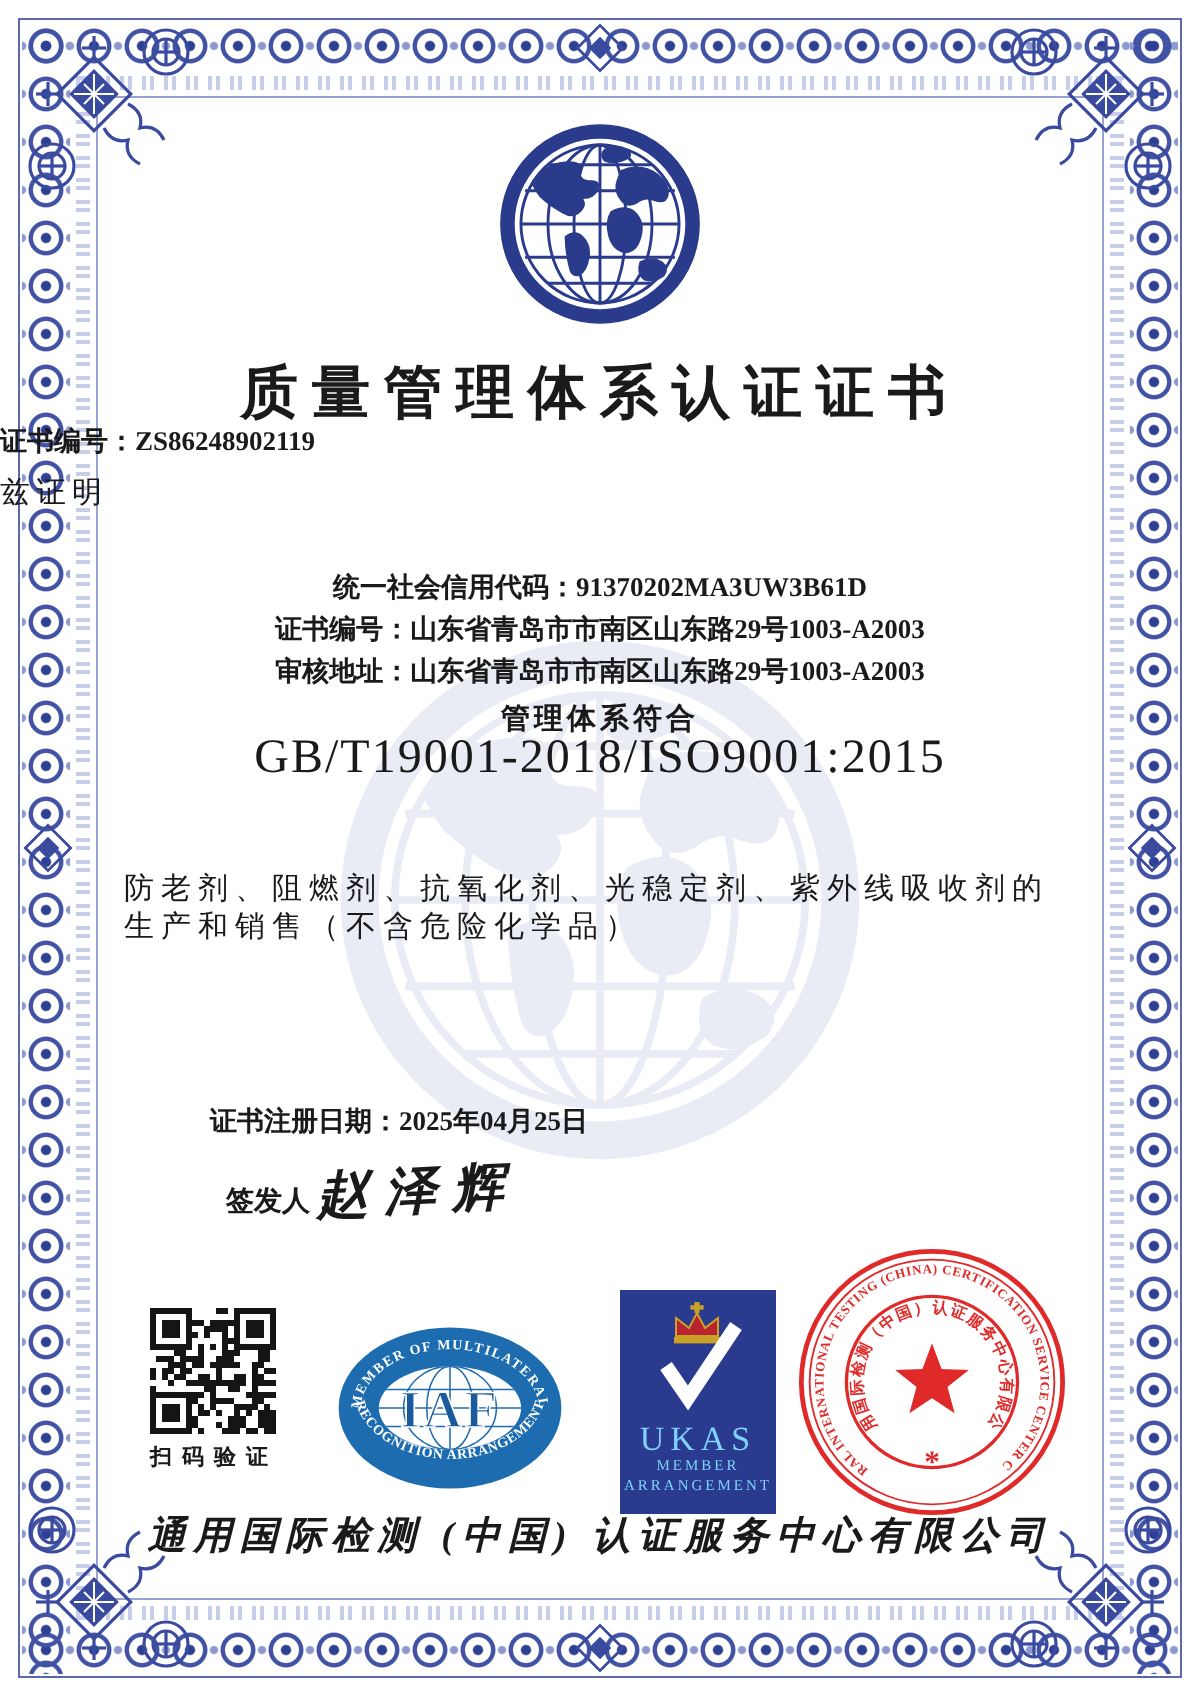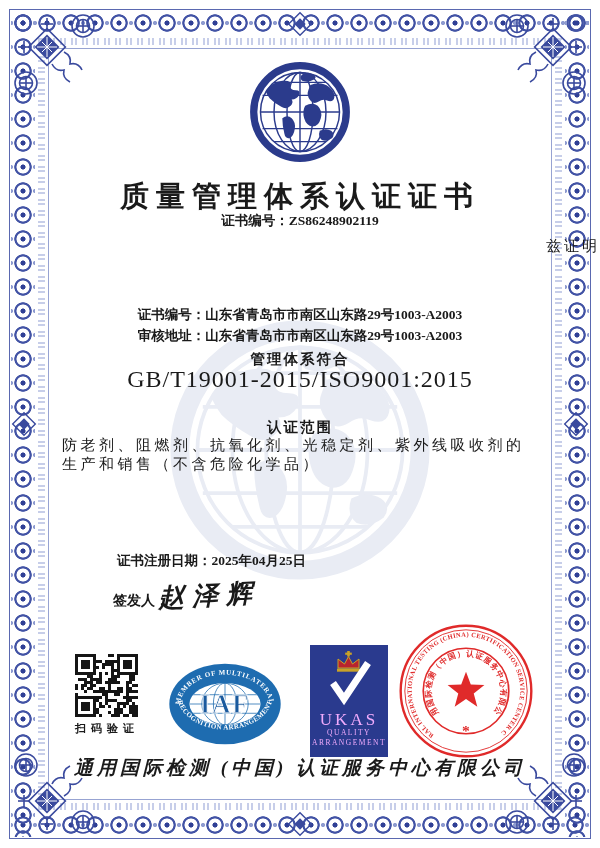--- a/index.html
+++ b/index.html
@@ -33,42 +33,42 @@
   .corner.bl { left:6px;  bottom:6px; transform:scaleY(-1); }
   .corner.br { right:6px; bottom:6px; transform:scale(-1,-1); }
   .mid-orn { position:absolute; width:26px; height:26px; color:#3a4a9e; pointer-events:none; }
 
   
   .watermark { position:absolute; left:165px; top:315px; width:270px; height:270px; color:#e9ecf4; z-index:0; }
 
   
   .globe-logo { position:absolute; left:248px; top:60px; width:104px; height:104px; color:#2b3b8c; z-index:1; }
   .title { position:absolute; left:0; width:600px; top:177px; text-align:center; font-size:29px; font-weight:bold; letter-spacing:7px; z-index:1; }
-  .cert-no { position:absolute; left:0; width:600px; top:212px; text-align:center; font-size:13.5px; font-weight:bold; z-index:1; }
-  .hereby { position:absolute; left:0; width:600px; top:237px; text-align:right; font-size:15px; letter-spacing:3px; z-index:1; }
+  .cert-no { position:absolute; left:0; width:600px; top:212px; font-size:13.5px; font-weight:bold; z-index:1; }
+  .hereby { position:absolute; left:0; width:600px; top:237px; text-align:left; font-size:15px; letter-spacing:3px; z-index:1; }
   .company { position:absolute; left:0; width:600px; top:253px; text-align:center; font-size:24px; font-weight:bold; letter-spacing:3px; z-index:1; }
   .info-line { position:absolute; left:0; width:600px; text-align:center; font-size:13.5px; font-weight:bold; z-index:1; }
   .conform { position:absolute; left:0; width:600px; top:350px; text-align:center; font-size:14.5px; font-weight:bold; letter-spacing:2px; z-index:1; }
   .standard { position:absolute; left:0; width:600px; top:366px; text-align:center; font-size:24px; letter-spacing:1px; z-index:1; }
   .scope-title { position:absolute; left:0; width:600px; top:418px; text-align:center; font-size:14.5px; font-weight:bold; letter-spacing:2px; z-index:1; }
   .scope-text { position:absolute; left:62px; width:478px; top:436px; font-size:15px; letter-spacing:3.5px; line-height:19px; z-index:1; }
 
   
-  .date-reg   { position:absolute; left:105px; top:552px; font-size:13.5px; font-weight:bold; z-index:1;margin-left:12px; }
+  .date-reg   { position:absolute; left:105px; top:552px; font-size:13.5px; font-weight:bold; z-index:1; }
   .date-valid { position:absolute; left:316px; top:552px; font-size:13.5px; font-weight:bold; z-index:1; }
   .issuer-label { position:absolute; left:113px; top:592px; font-size:14px; font-weight:bold; z-index:1; }
   .issuer-name  { position:absolute; left:158px; top:578px; font-size:26px; font-style:italic; font-weight:600; letter-spacing:8px; transform:rotate(-3deg); z-index:1; }
 
   
   .qr-wrap { position:absolute; left:75px; top:654px; width:64px; z-index:1; }
   .qr-box { position:relative; width:63px; height:63px; background:#fff; }
   .qr-box i { position:absolute; width:3px; height:3px; background:#151515; }
   .qr-caption { margin-top:4px; text-align:center; font-size:11px; font-weight:bold; letter-spacing:5px; white-space:nowrap; }
   .iaf-logo { position:absolute; left:167px; top:660px; width:116px; height:88px; z-index:1; }
-  .ukas-logo { position:absolute; left:310px; top:645px; width:78px; height:112px; background:#2a3a8e; z-index:1; display:flex; flex-direction:column; align-items:center; color:#f0abfc; }
+  .ukas-logo { position:absolute; left:310px; top:645px; width:78px; height:112px; background:#2a3a8e; z-index:1; display:flex; flex-direction:column; align-items:center; color:#7dd3fc; }
   .ukas-art { width:56px; height:62px; margin-top:4px; }
   .ukas-name { font-size:17px; letter-spacing:3px; line-height:17px; }
   .ukas-sub { font-size:7.5px; letter-spacing:1.5px; line-height:9.5px; }
   .seal { position:absolute; left:397px; top:622px; width:138px; height:138px; z-index:3; }
 
   
   .footer-company { position:absolute; left:0; width:600px; top:755px; text-align:center; font-size:19px; font-style:italic; font-weight:600; letter-spacing:4px; z-index:2; }
   .footer-web { position:absolute; left:0; width:600px; top:780px; text-align:center; font-size:12.5px; font-weight:bold; z-index:2; }
   .hidden-defs { position:absolute; width:0; height:0; overflow:hidden; }
 </style>
@@ -172,25 +172,25 @@
   <svg class="watermark" viewBox="0 0 100 100">
       <use href="#globe-art"></use>
     </svg>
 
   <svg class="globe-logo" viewBox="0 0 100 100">
       <use href="#globe-art"></use>
     </svg>
   <div class="title">质量管理体系认证证书</div>
   <div class="cert-no">证书编号：ZS86248902119</div>
   <div class="hereby">兹证明</div>
+  <div class="info-line" style="top:285px">统一社会信用代码：91370202MA3UW3B61D</div>
   <div class="info-line" style="top:306px">证书编号：山东省青岛市市南区山东路29号1003-A2003</div>
   <div class="info-line" style="top:327px">审核地址：山东省青岛市市南区山东路29号1003-A2003</div>
   <div class="conform">管理体系符合</div>
-  <div class="standard">GB/T19001-2015/ISO9001:2015</div>
-  <div class="scope-title">认证范围</div>
+  <div class="standard">GB/T19001-2018/ISO9001:2015</div>
   <div class="scope-text">防老剂、阻燃剂、抗氧化剂、光稳定剂、紫外线吸收剂的生产和销售（不含危险化学品）</div>
 
   <div class="date-reg">证书注册日期：2025年04月25日</div>
   <div class="issuer-label">签发人：</div>
   <div class="issuer-name">赵泽辉</div>
 
   <div class="qr-wrap">
     <div class="qr-box">
       <div>
           <i style="left:0px;top:0px"></i>
@@ -474,21 +474,21 @@
     <svg class="ukas-art" viewBox="0 0 56 62">
       <g transform="translate(13,2)">
         <rect x="13.2" y="0" width="2.6" height="5.5" fill="#c9a227"></rect>
         <rect x="11.2" y="1.6" width="6.6" height="2.2" fill="#c9a227"></rect>
         <path d="M4,17 L4,8 L10.5,13 L14.5,5.5 L18.5,13 L25,8 L25,17 Z" fill="#b8232f" stroke="#c9a227" stroke-width="1"></path>
         <rect x="3" y="17.5" width="23" height="3.2" fill="#c9a227"></rect>
       </g>
       <path d="M12,34 L23,50 L47,14" stroke="#ffffff" stroke-width="7" fill="none"></path>
     </svg>
     <div class="ukas-name">UKAS</div>
-    <div class="ukas-sub">QUALITY</div>
+    <div class="ukas-sub">MEMBER</div>
     <div class="ukas-sub">ARRANGEMENT</div>
   </div>
 
   <svg class="seal" viewBox="0 0 150 150">
     <defs>
       <path id="seal-en" d="M39.5,122 A59,59 0 1 1 110.5,122"></path>
       <path id="seal-cn" d="M48,102 A38,38 0 1 1 102,102"></path>
     </defs>
     <g stroke="#e02a2a" fill="none">
       <circle cx="75" cy="75" r="71" stroke-width="2.6"></circle>

